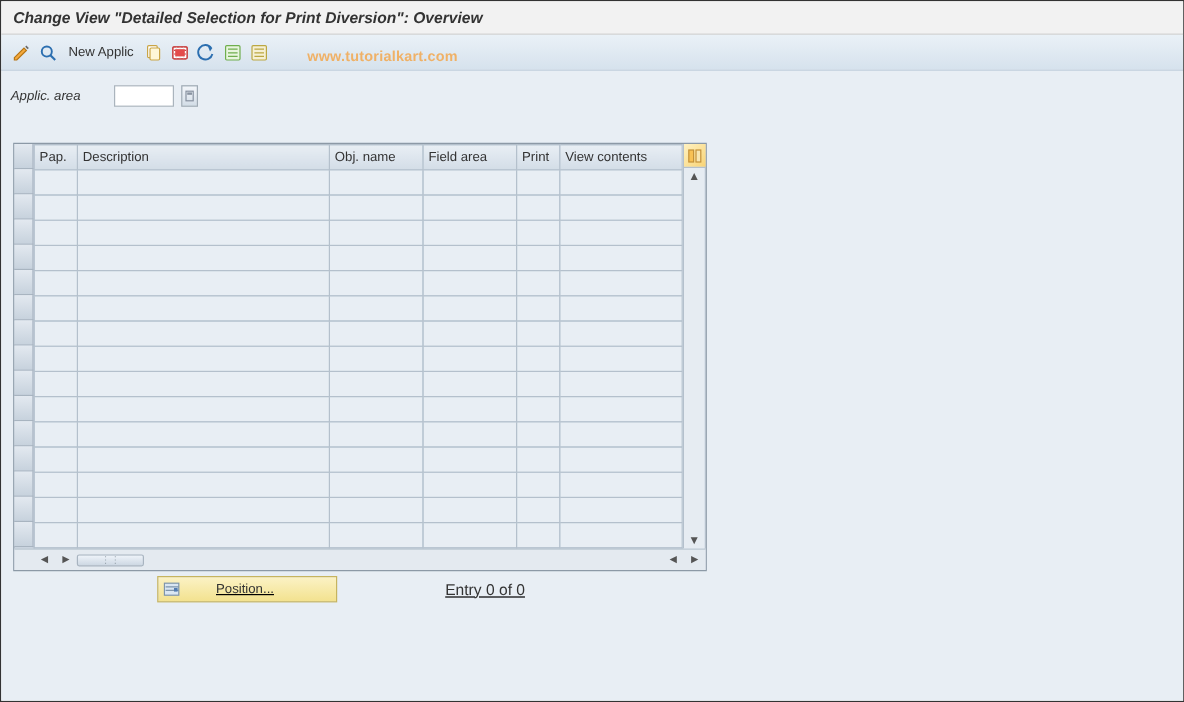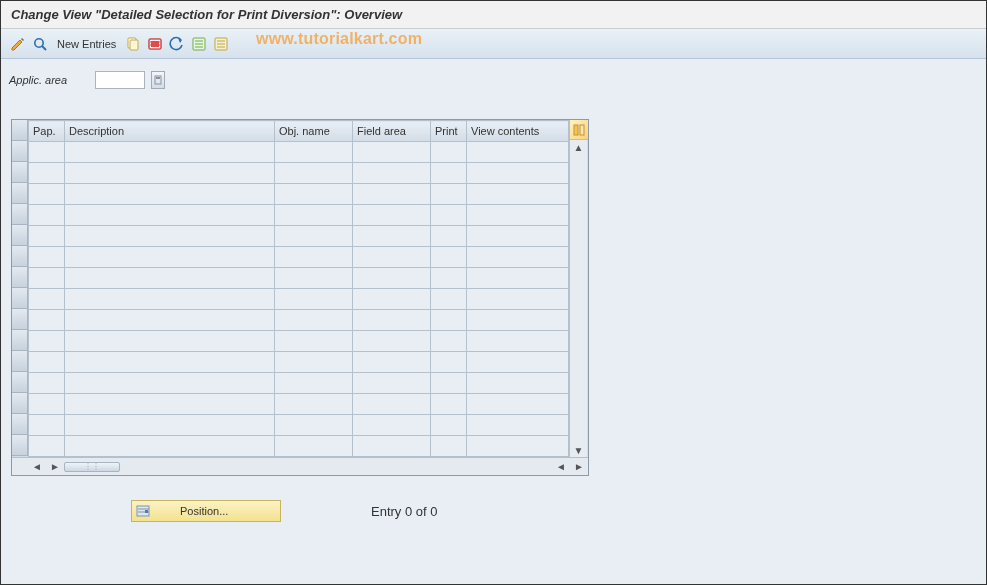--- a/index.html
+++ b/index.html
@@ -49,22 +49,22 @@
     }
     .tool-text {
       font-size: 11px;
       color: #333;
       cursor: pointer;
       padding: 0 4px;
     }
     .watermark {
       position: absolute;
       left: 255px;
-      top: 1px;
-      font-size: 16px;
+      top: 11px;
+      font-size: 12px;
       font-weight: bold;
       color: #f3a84f;
       letter-spacing: .2px;
       opacity: .85;
       pointer-events: none;
     }
     .content {
       background: #e8eef4;
       flex: 1;
       position: relative;
@@ -187,22 +187,23 @@
       font-size:8px;color:#9aa5af;
       display:flex;align-items:center;justify-content:center;
       cursor:pointer;
     }
     .hscroll-row .track {flex:1;}
     .hscroll-row .right {margin-left:auto;}
 
     .footer-row {
       display:flex;
       align-items:center;
-      margin:24px 0 0 130px;
+      margin:4px 0 0 130px;
       gap: 90px;
+      text-decoration: underline;
     }
     .pos-btn {
       display:flex;
       align-items:center;
       width:150px;
       height:22px;
       background:linear-gradient(#fbf2c5,#f3e28f);
       border:1px solid #c6b45f;
       cursor:pointer;
       padding:0 4px;
@@ -228,21 +229,21 @@
         <path d="M2 12 L10 4 L12 6 L4 14 L2 14 Z" fill="#f4a93c" stroke="#b57515" stroke-width="1"></path>
         <path d="M11 3 L13 5 L14 4 L12 2 Z" fill="#6a6a6a"></path>
       </svg>
   </span>
   <span class="tool-ico">
     <svg width="16" height="16" viewBox="0 0 16 16">
         <circle cx="7" cy="7" r="4.2" fill="none" stroke="#2c6fb0" stroke-width="1.6"></circle>
         <line x1="10" y1="10" x2="14" y2="14" stroke="#2c6fb0" stroke-width="1.8"></line>
       </svg>
   </span>
-  <span class="tool-text">New Entries</span>
+  <span class="tool-text">New Applic</span>
   <span class="tool-ico">
     <svg width="16" height="16" viewBox="0 0 16 16">
         <rect x="3" y="2" width="8" height="10" rx="1" fill="#fff" stroke="#c9a546"></rect>
         <rect x="5" y="4" width="8" height="10" rx="1" fill="#fef7d8" stroke="#c9a546"></rect>
       </svg>
   </span>
   <span class="tool-ico">
     <svg width="16" height="16" viewBox="0 0 16 16">
         <rect x="2" y="3" width="12" height="10" rx="1" fill="#fff" stroke="#c94646"></rect>
         <path d="M3 6 H13 M3 9 H13" stroke="#c94646"></path>

